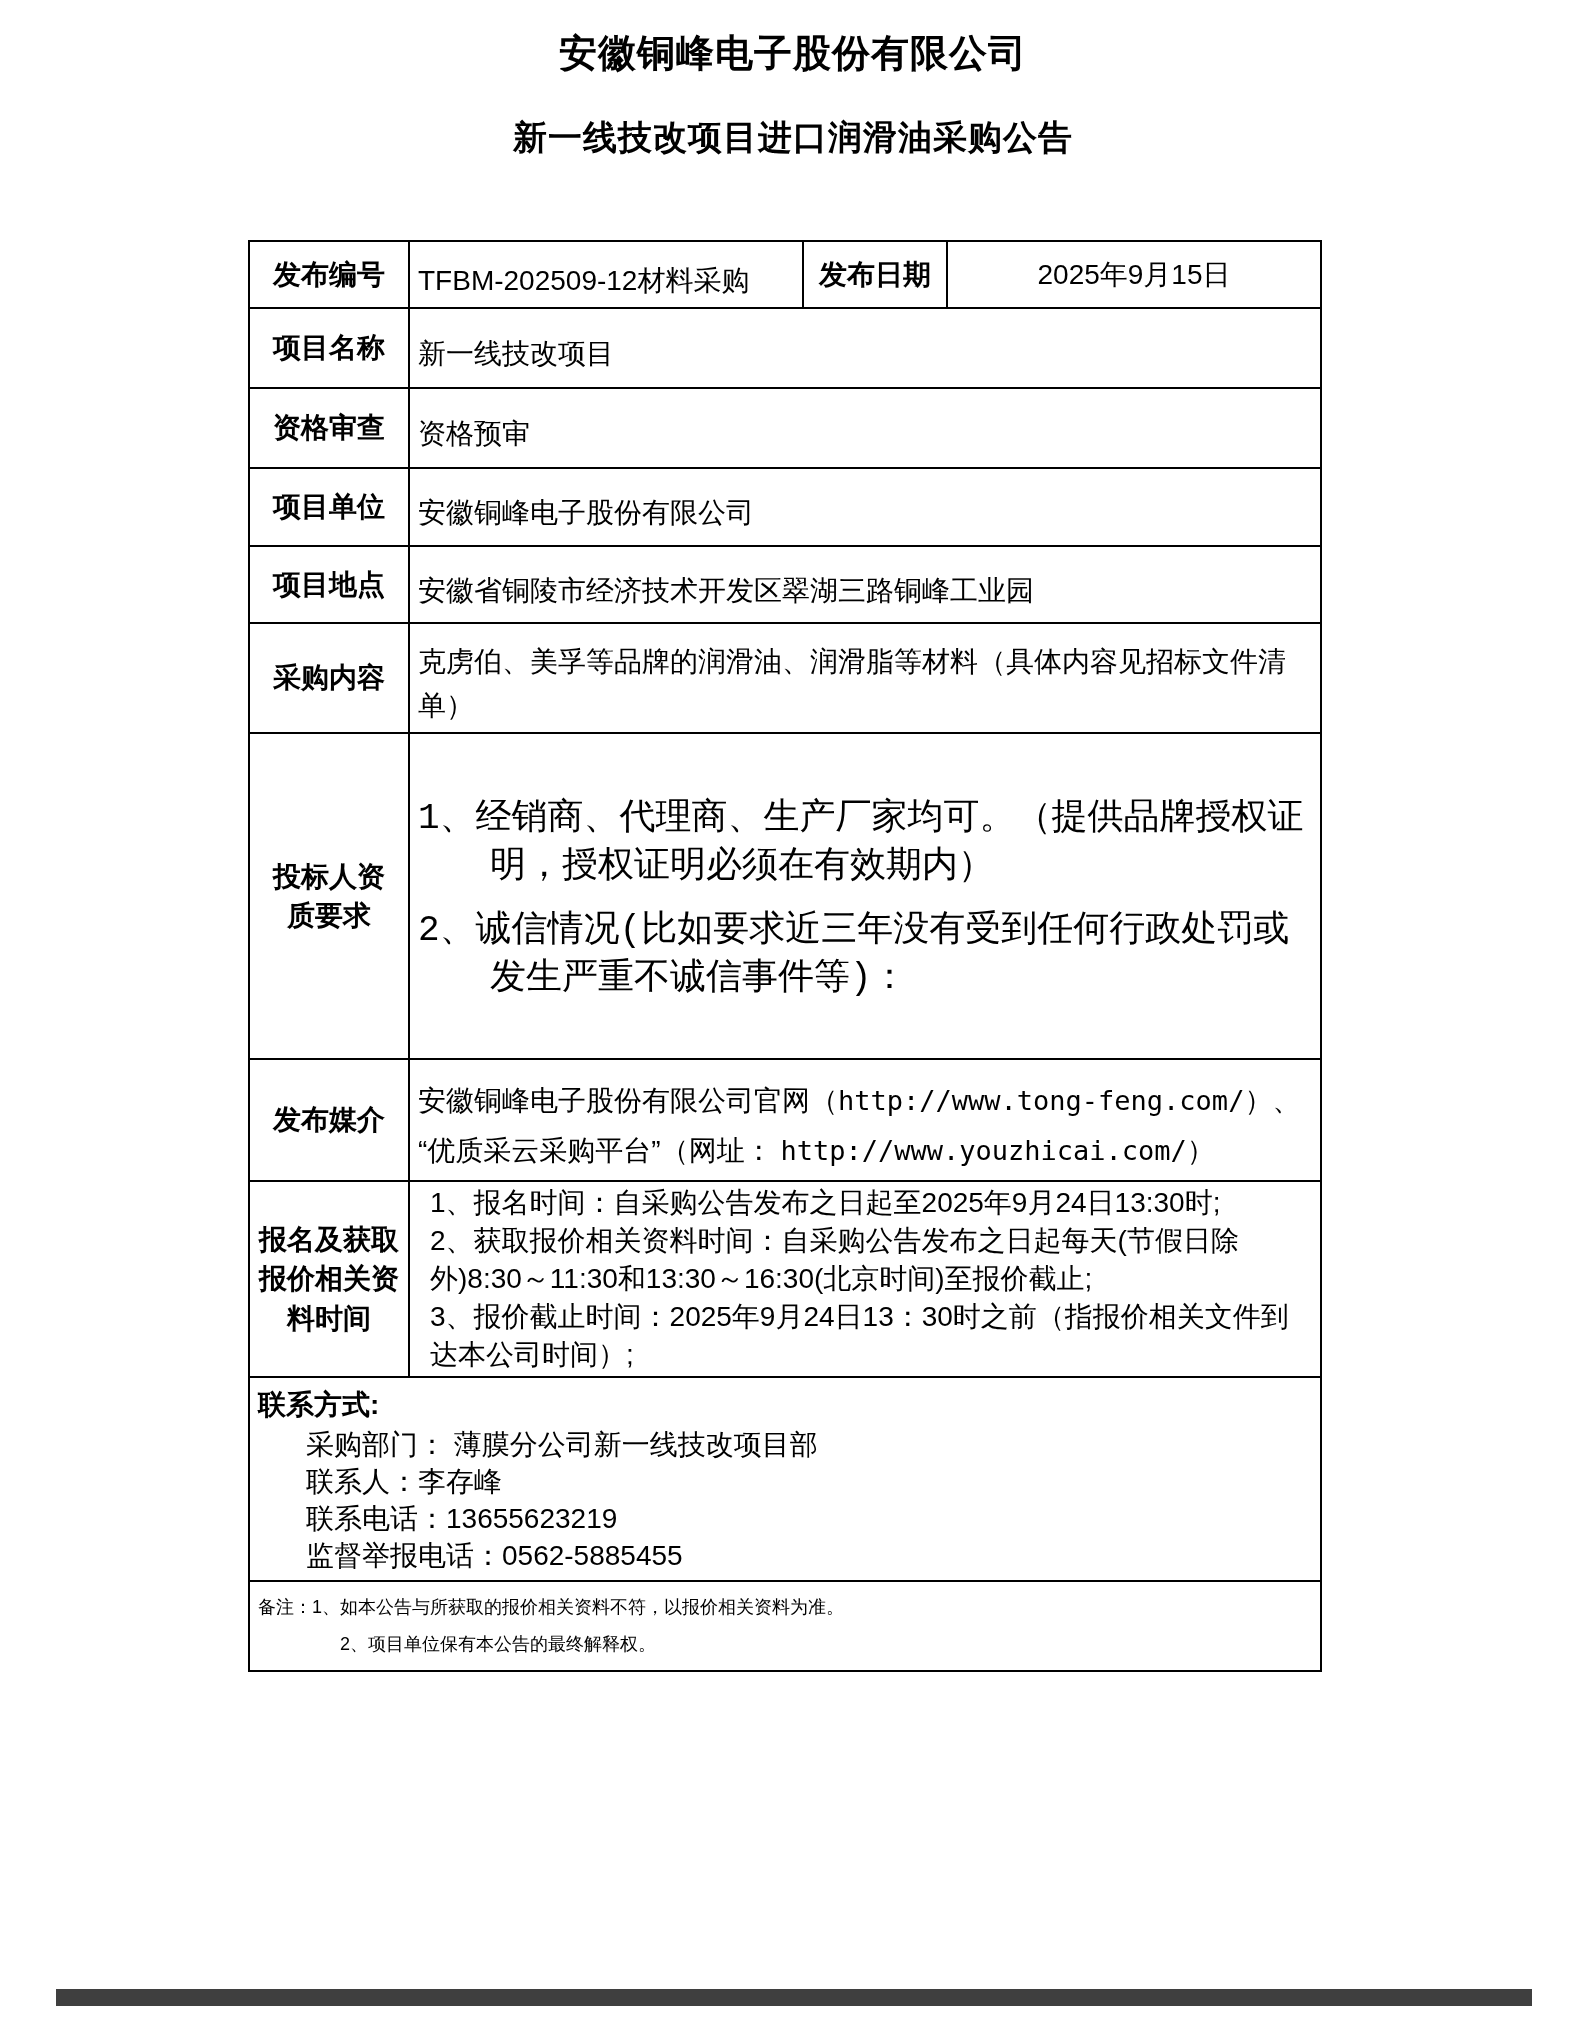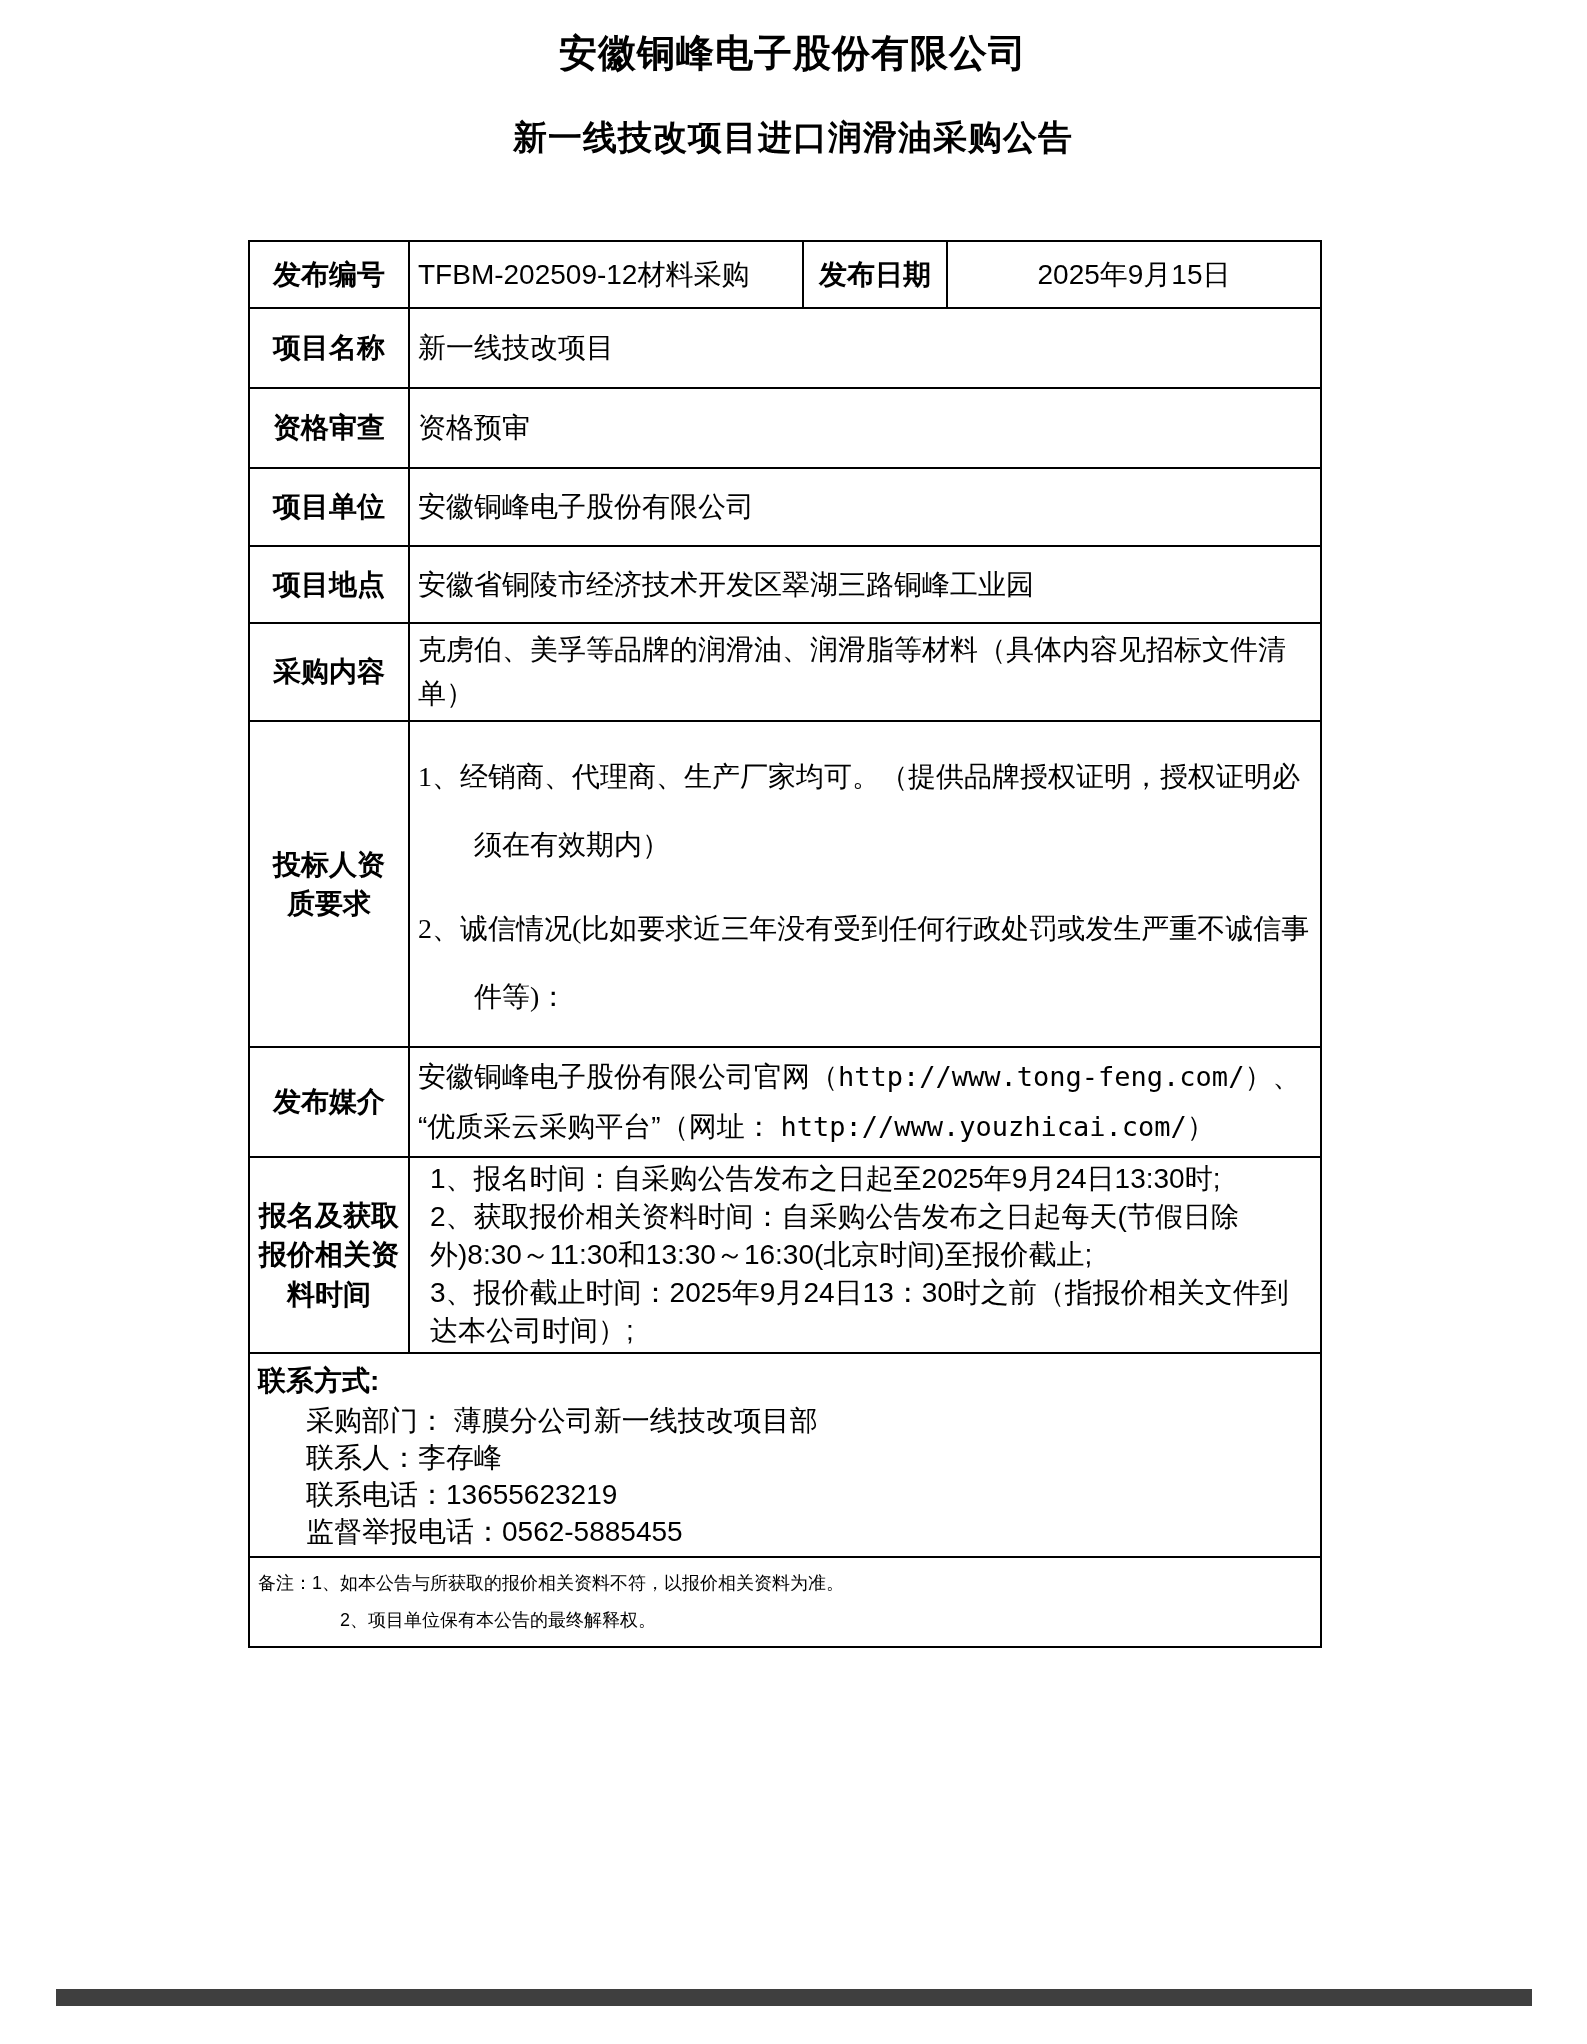--- a/index.html
+++ b/index.html
@@ -41,29 +41,29 @@
     font-family: "Liberation Sans", sans-serif;
     font-weight: bold;
     font-size: 28px;
     text-align: center;
     white-space: pre-line;
     line-height: 1.4;
   }
   .val {
     font-family: "Liberation Sans", sans-serif;
     font-size: 28px;
-    padding: 4px 6px 4px 8px;
+    padding: 16px 6px 4px 8px;
     line-height: 44px;
   }
   .val-center { text-align: center; padding: 4px; }
   .qual-cell { vertical-align: top; padding: 10px 8px 4px 8px; }
   .qual-item {
-    font-family: Liberation Serif, serif;
-    font-size: 28px;
-    line-height: 68px;
+    font-family: Liberation Mono, monospace;
+    font-size: 36px;
+    line-height: 48px;
     padding-left: 2em;
     text-indent: -2em;
   }
   .qual-item + .qual-item { margin-top: 16px; }
   .media-cell { line-height: 50px; border-radius: 8px; }
   .url { font-family: "DejaVu Sans Mono", monospace; font-size: 27px; }
   .sched-cell { line-height: 38px; padding: 2px 20px; vertical-align: top; }
   .sched-item { font-family: "Liberation Sans", sans-serif; font-size: 28px; }
   .contact-cell { vertical-align: top; padding: 6px 8px; }
   .contact-heading {

